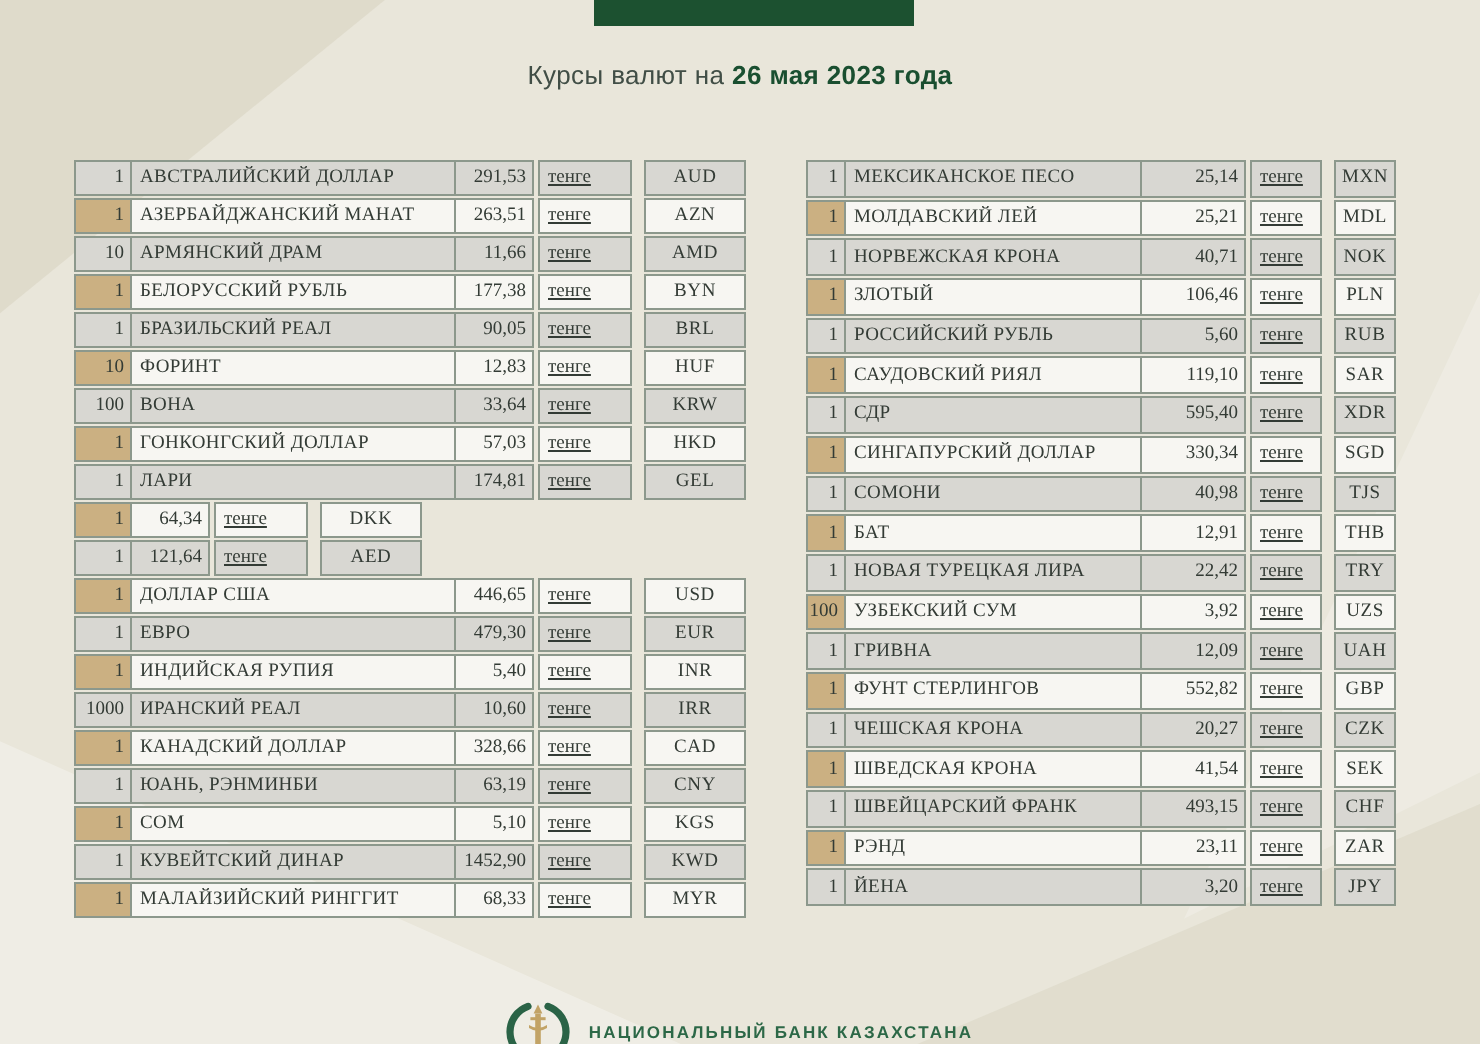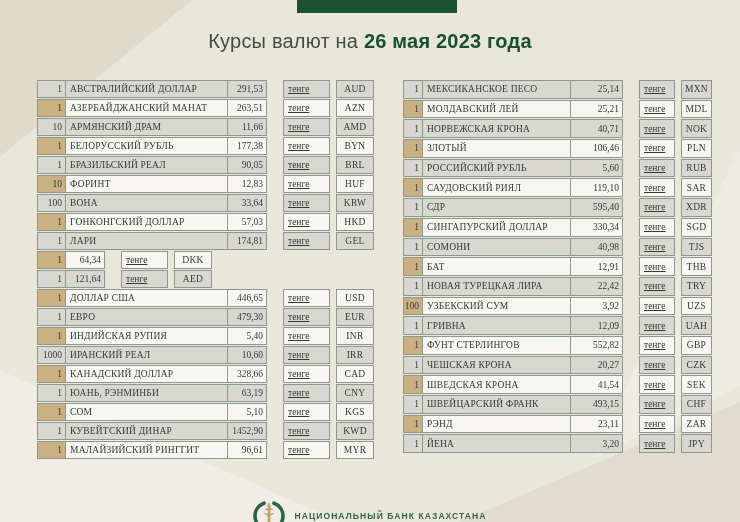--- a/index.html
+++ b/index.html
@@ -11,45 +11,45 @@
   .bg-shape{position:absolute;inset:0;pointer-events:none;}
   .bg-shape.s1{background:rgba(198,191,166,.28);clip-path:polygon(0 0,26% 0,0 30%);}
   .bg-shape.s2{background:rgba(255,255,255,.30);clip-path:polygon(0 71%,46% 100%,0 100%);}
   .bg-shape.s3{background:rgba(198,191,166,.22);clip-path:polygon(100% 77%,100% 100%,62% 100%);}
   .bg-shape.s4{background:rgba(255,255,255,.22);clip-path:polygon(100% 28%,100% 74%,80% 88%);}
 
   .top-bar{position:absolute;left:297px;top:0;width:160px;height:13px;background:#1c5130;}
 
   .title{
     position:absolute;top:30px;left:0;right:0;text-align:center;
-    font-size:20px;color:#414e46;letter-spacing:.2px;
+    font-size:13px;color:#414e46;letter-spacing:.2px;
   }
   .title .date{font-weight:bold;color:#1a4f30;}
 
   .rate-table{position:absolute;top:80px;}
   .tbl-left{left:37px;}
   .tbl-right{left:403px;}
 
   .row{display:flex;margin-bottom:1px;}
   .tbl-left .row{height:18px;}
   .tbl-right .row{height:18.7px;}
 
   .cell{
     border:1px solid #8c988c;box-sizing:border-box;
     display:flex;align-items:center;white-space:nowrap;overflow:hidden;
     font-family:"Liberation Serif",serif;font-size:9.5px;color:#333b35;
   }
   .qty{justify-content:flex-end;padding-right:3px;}
   .name{border-left:none;padding-left:4px;letter-spacing:.2px;}
-  .rate{border-left:none;justify-content:flex-end;padding-right:3px;margin-right:16px;}
+  .rate{border-left:none;justify-content:flex-end;padding-right:3px;margin-right:2px;}
   .unit{padding-left:4px;margin-right:6px;text-decoration:underline;}
   .code{justify-content:center;letter-spacing:.3px;}
 
   .tbl-left .qty{width:29px}.tbl-left .name{width:162px}.tbl-left .rate{width:39px}
-  .tbl-left .unit{width:47px}.tbl-left .code{width:38px}
+  .tbl-left .unit{width:47px}.tbl-left .code{width:51px}
   .tbl-right .qty{width:20px}.tbl-right .name{width:148px}.tbl-right .rate{width:52px}
   .tbl-right .unit{width:36px}.tbl-right .code{width:31px}
 
   .row-a .cell{background:#d8d7d2;}
   .row-b .cell{background:#f7f6f2;}
   .row-b .qty{background:#cbb082;}
 
   .footer{
     position:absolute;top:499px;left:0;right:0;height:34px;
     display:flex;justify-content:center;align-items:center;gap:9px;
@@ -220,21 +220,21 @@
       <div class="cell qty">1</div>
       <div class="cell name">КУВЕЙТСКИЙ ДИНАР</div>
       <div class="cell rate">1452,90</div>
       <div class="cell unit">тенге</div>
       <div class="cell code">KWD</div>
     </div>
 
     <div class="row row-b">
       <div class="cell qty">1</div>
       <div class="cell name">МАЛАЙЗИЙСКИЙ РИНГГИТ</div>
-      <div class="cell rate">96,61</div>
+      <div class="cell rate">68,33</div>
       <div class="cell unit">тенге</div>
       <div class="cell code">MYR</div>
     </div>
   </div>
 
 <div class="rate-table tbl-right">
 
     <div class="row row-a">
       <div class="cell qty">1</div>
       <div class="cell name">МЕКСИКАНСКОЕ ПЕСО</div>

